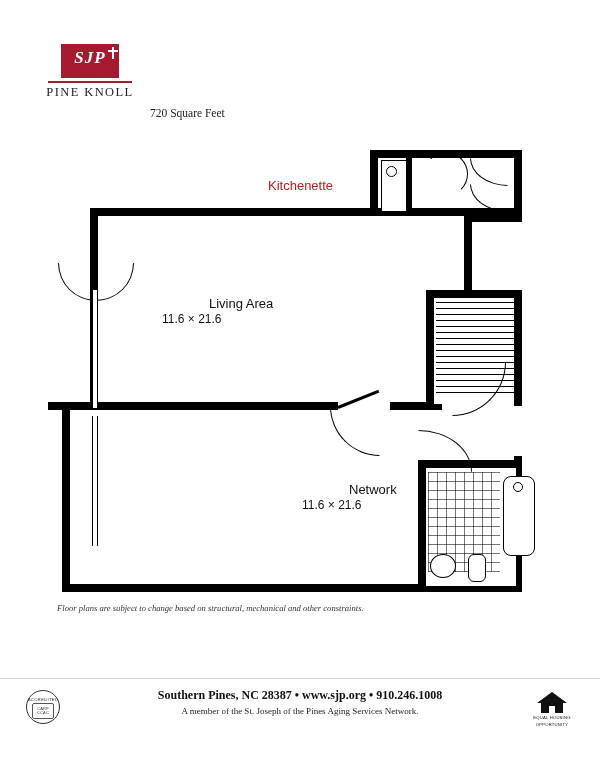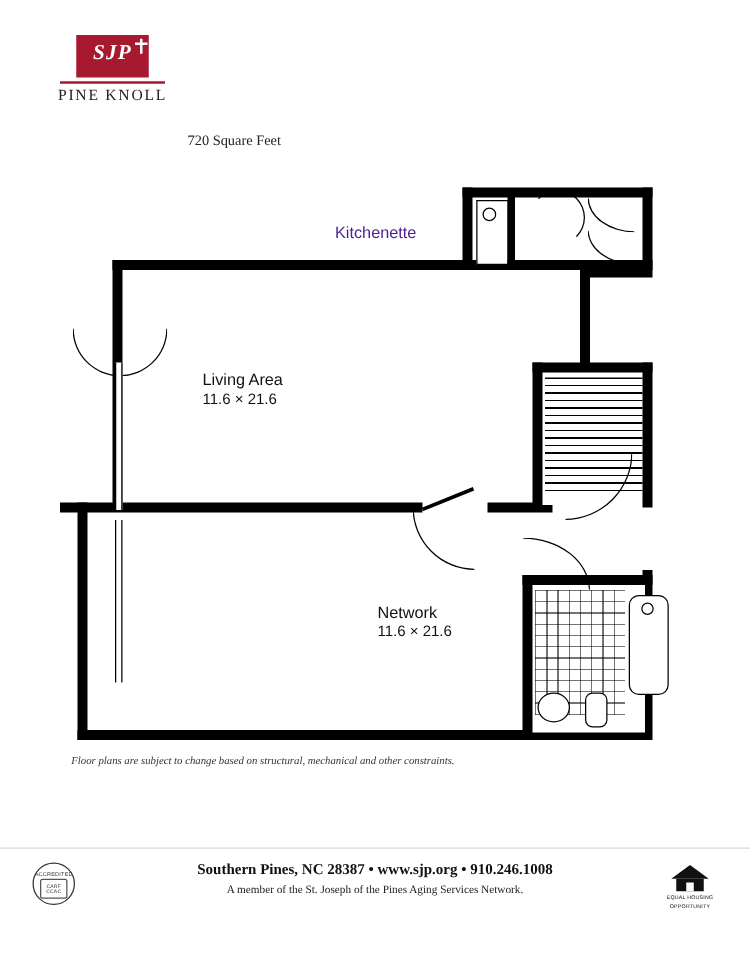--- a/index.html
+++ b/index.html
@@ -12,21 +12,21 @@
     height: 776px;
     position: relative;
     font-family: "Liberation Serif", serif;
     color: #1a1a1a;
     overflow: hidden;
   }
 
   
   .header {
     position: absolute;
-    left: 0; top: 0;
+    left: 0; top: 16px;
     width: 484px;
     height: 108px;
   }
   .logo {
     position: absolute;
     left: 40px;
     top: 28px;
     width: 100px;
     text-align: center;
   }
@@ -125,30 +125,30 @@
     position: absolute;
     background: #ffffff;
   }
 
   .label {
     position: absolute;
     font-family: "Liberation Sans", sans-serif;
     color: #111;
     line-height: 1.25;
   }
-  .label .name { font-size: 13px; }
+  .label .name { font-size: 13px; margin-left: 47px; }
   .label .dims { font-size: 12px; }
 
   .kitchenette-label {
     position: absolute;
     left: 268px;
     top: 48px;
     font-family: "Liberation Sans", sans-serif;
     font-size: 13px;
-    color: #4c1d95;
+    color: #b91c1c;
   }
 
   
   .closet-hatch {
     position: absolute;
     background-image: repeating-linear-gradient(to bottom, #000 0 1px, transparent 1px 6px);
   }
   .tile {
     position: absolute;
     background-image:

